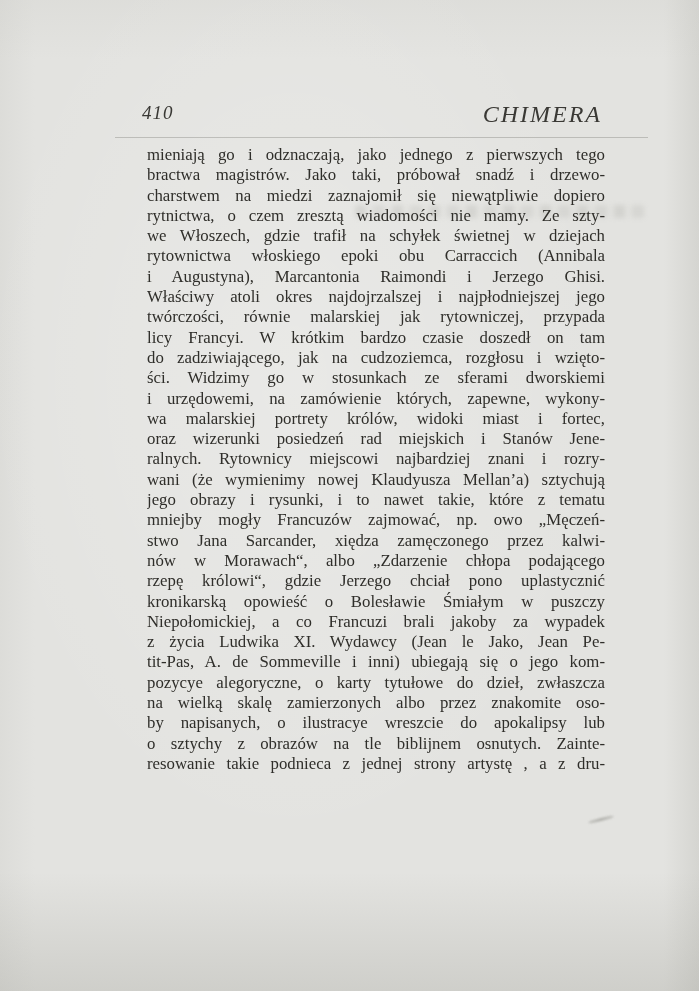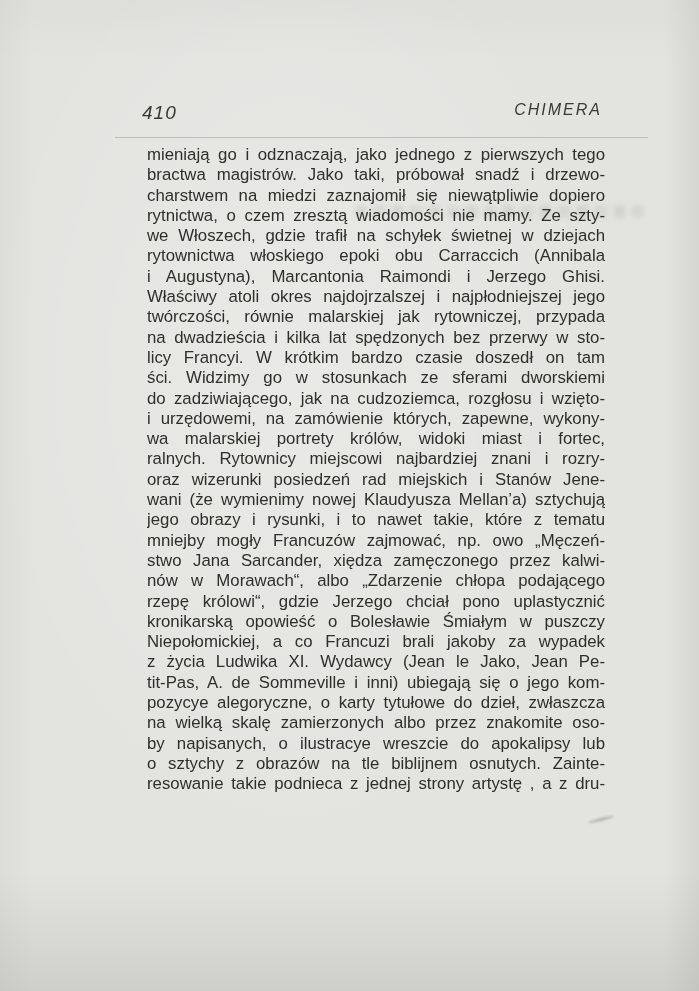--- a/index.html
+++ b/index.html
@@ -6,34 +6,34 @@
   .scan{
     position:relative;
     width:699px;height:991px;
     margin:0 auto;
     background:
       radial-gradient(ellipse at 42% 38%, rgba(255,255,255,0.22) 0%, rgba(255,255,255,0) 55%),
       linear-gradient(180deg, rgba(205,205,200,0.25) 0%, rgba(0,0,0,0) 6%, rgba(0,0,0,0) 88%, rgba(160,160,152,0.30) 100%),
       linear-gradient(90deg, rgba(190,190,184,0.18) 0%, rgba(0,0,0,0) 5%, rgba(0,0,0,0) 95%, rgba(170,170,163,0.25) 100%),
       #e3e3e0;
     overflow:hidden;
-    font-family:Liberation Sans, sans-serif;
+    font-family:Liberation Serif, serif;
     color:#34332f;
   }
   
   .header{
     position:absolute; left:140px; top:102px; width:462px; height:24px;
   }
   .pagenum{
     position:absolute; left:2px; top:0;
     font-style:italic; font-size:19px; letter-spacing:1px; color:#3a3935;
   }
   .journal{
     position:absolute; right:0; top:-1px;
-    font-style:italic; font-size:16px; letter-spacing:2px; color:#3a3935;
+    font-style:italic; font-size:24px; letter-spacing:2px; color:#3a3935;
   }
   
   .ghost{
     position:absolute; left:215px; top:103px; width:290px; height:13px;
     background:repeating-linear-gradient(90deg,
       rgba(150,150,143,0.38) 0px, rgba(150,150,143,0.38) 11px,
       rgba(150,150,143,0.05) 11px, rgba(150,150,143,0.05) 18px,
       rgba(150,150,143,0.30) 18px, rgba(150,150,143,0.30) 30px,
       rgba(150,150,143,0.05) 30px, rgba(150,150,143,0.05) 37px);
     filter:blur(2.5px);
@@ -79,28 +79,27 @@
   <div class="bodytext">
       <div class="line">mieniają go i odznaczają, jako jednego z pierwszych tego</div>
       <div class="line">bractwa magistrów.  Jako taki, próbował snadź i drzewo-</div>
       <div class="line">charstwem na miedzi zaznajomił się niewątpliwie dopiero</div>
       <div class="line">rytnictwa, o czem zresztą wiadomości nie mamy.  Ze szty-</div>
       <div class="line">we Włoszech, gdzie trafił na schyłek świetnej w dziejach</div>
       <div class="line">rytownictwa włoskiego epoki obu Carraccich (Annibala</div>
       <div class="line">i Augustyna), Marcantonia Raimondi i Jerzego Ghisi.</div>
       <div class="line">Właściwy atoli okres najdojrzalszej i najpłodniejszej jego</div>
       <div class="line">twórczości, równie malarskiej jak rytowniczej, przypada</div>
-      <div class="line">na dwadzieścia i kilka lat spędzonych bez przerwy w sto-</div>
       <div class="line">licy Francyi.  W krótkim bardzo czasie doszedł on tam</div>
+      <div class="line">do zadziwiającego, jak na cudzoziemca, rozgłosu i wzięto-</div>
       <div class="line">ści.  Widzimy go w stosunkach ze sferami dworskiemi</div>
-      <div class="line">do zadziwiającego, jak na cudzoziemca, rozgłosu i wzięto-</div>
       <div class="line">i urzędowemi, na zamówienie których, zapewne, wykony-</div>
       <div class="line">wa malarskiej portrety królów, widoki miast i fortec,</div>
+      <div class="line">oraz wizerunki posiedzeń rad miejskich i Stanów Jene-</div>
       <div class="line">ralnych.  Rytownicy miejscowi najbardziej znani i rozry-</div>
-      <div class="line">oraz wizerunki posiedzeń rad miejskich i Stanów Jene-</div>
       <div class="line">wani (że wymienimy nowej Klaudyusza Mellan’a) sztychują</div>
       <div class="line">jego obrazy i rysunki, i to nawet takie, które z tematu</div>
       <div class="line">mniejby mogły Francuzów zajmować, np. owo „Męczeń-</div>
       <div class="line">stwo Jana Sarcander, xiędza zamęczonego przez kalwi-</div>
       <div class="line">nów w Morawach“, albo „Zdarzenie chłopa podającego</div>
       <div class="line">rzepę królowi“, gdzie Jerzego chciał pono uplastycznić</div>
       <div class="line">kronikarską opowieść o Bolesławie Śmiałym w puszczy</div>
       <div class="line">Niepołomickiej, a co Francuzi brali jakoby za wypadek</div>
       <div class="line">z życia Ludwika XI.  Wydawcy (Jean le Jako, Jean Pe-</div>
       <div class="line">tit-Pas, A. de Sommeville i inni) ubiegają się o jego kom-</div>

